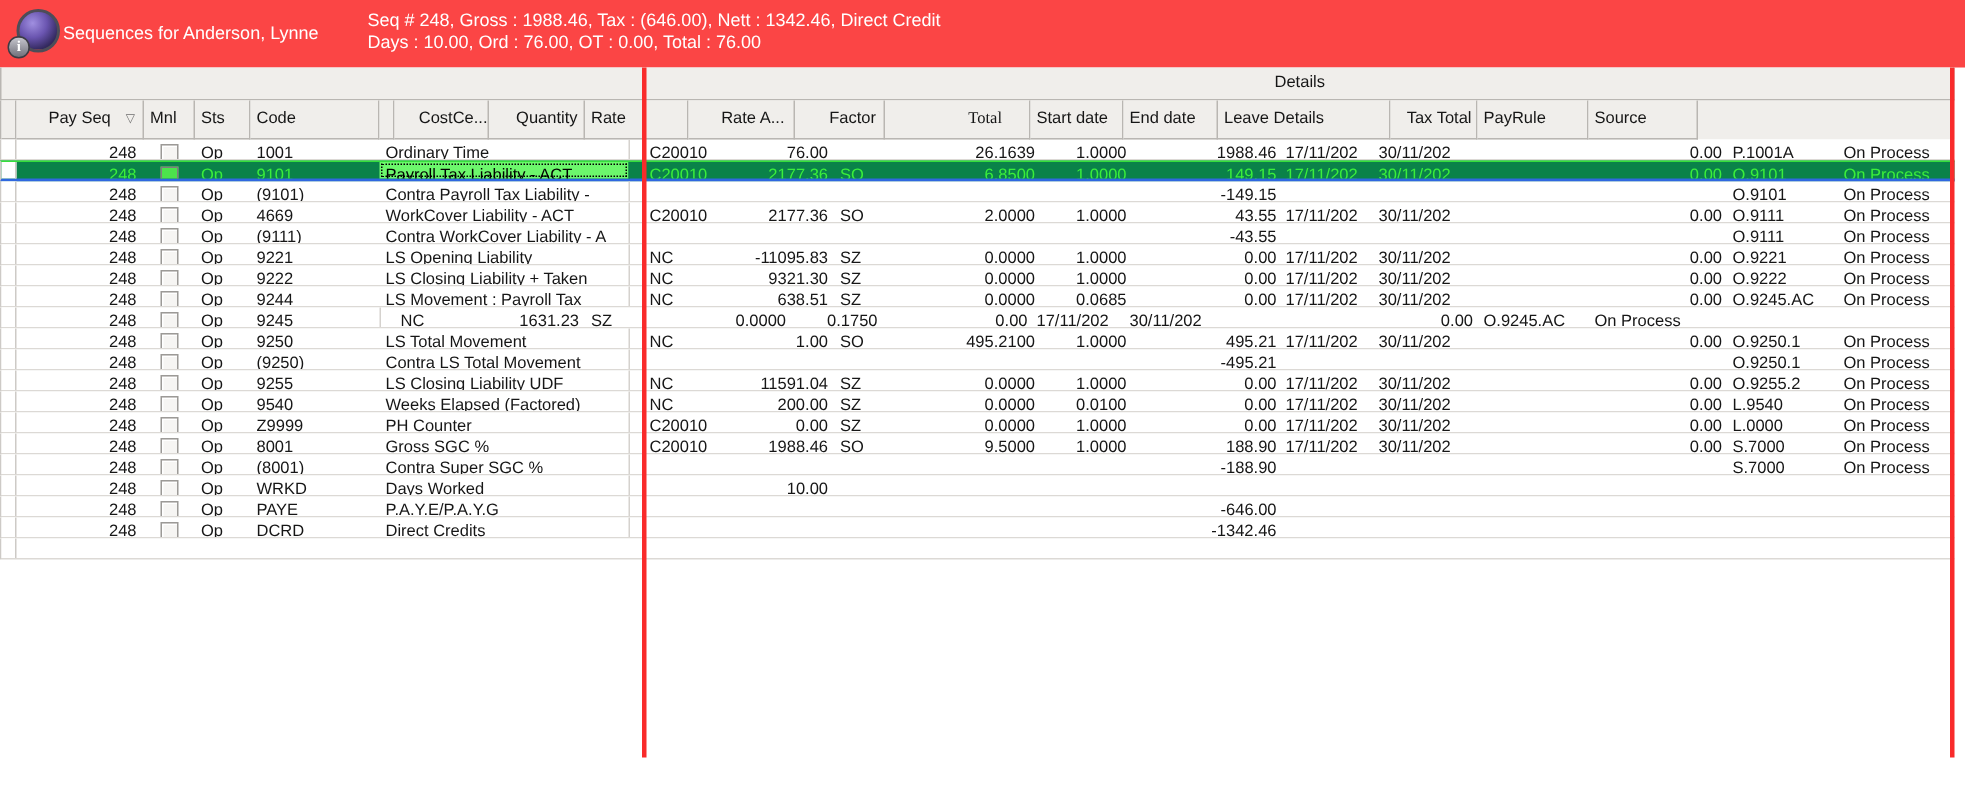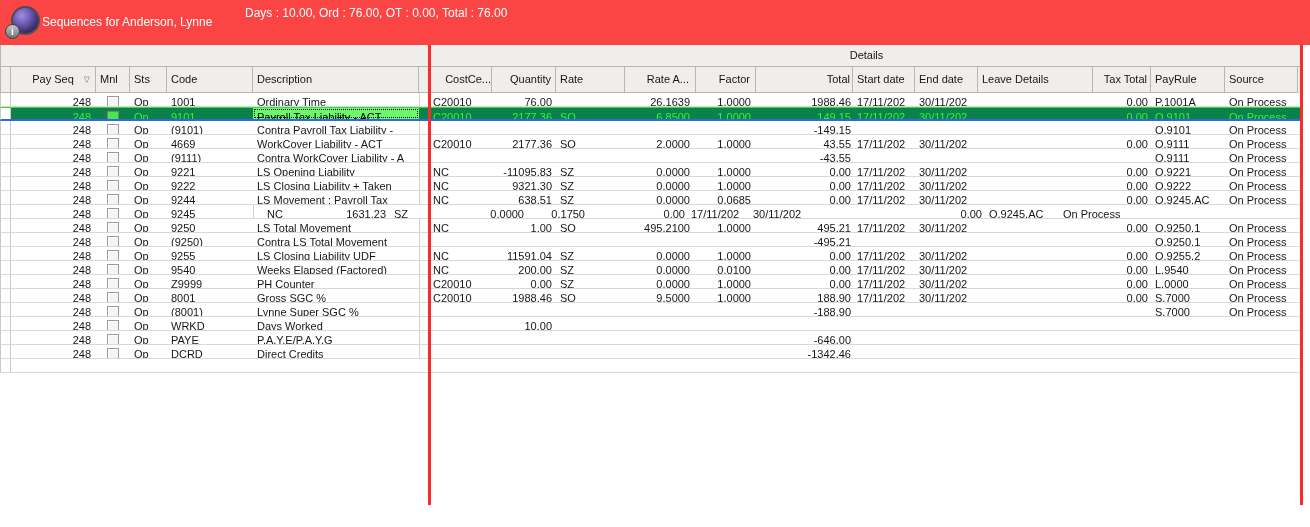--- a/index.html
+++ b/index.html
@@ -65,43 +65,43 @@
 </head>
 <body>
 
 <div class="titlebar">
   <div class="app-icon">
     <div class="globe"></div>
     <div class="badge">i</div>
   </div>
   <div class="win-title">Sequences  for Anderson, Lynne</div>
   <div class="summary">
+    <div>Seq # 248, Gross : 1988.46, Tax : (646.00), Nett : 1342.46, Direct Credit</div>
     <div>Days : 10.00, Ord : 76.00, OT : 0.00, Total : 76.00</div>
   </div>
 </div>
 
 <div class="grid">
   <div class="grow">
     <div class="spacer"></div>
     <div class="details-label">Details</div>
   </div>
   <div class="hrow" id="header-row">
       <div class="hcell" style="width: 10px;"></div>
       <div class="hcell r" style="width: 85px; padding-right: 5px;">Pay Seq<span class="sort">▽</span></div>
       <div class="hcell" style="width: 34px;">Mnl</div>
       <div class="hcell" style="width: 37px;">Sts</div>
       <div class="hcell" style="width: 86px;">Code</div>
-      <div class="hcell" style="width: 166px;">Description</div>
       <div class="hcell" style="width: 10px;"></div>
       <div class="hcell" style="width: 63px; text-align: right;">CostCe...</div>
       <div class="hcell r" style="width: 64px; padding-right: 4px;">Quantity</div>
       <div class="hcell" style="width: 69px;">Rate</div>
       <div class="hcell r" style="width: 71px; padding-right: 6px;">Rate A...</div>
       <div class="hcell r" style="width: 60px; padding-right: 5px;">Factor</div>
-      <div class="hcell r" style="width: 97px; padding-right: 2px;">Total</div>
+      <div class="hcell r" style="width: 97px; padding-right: 18px; font-family: Liberation Serif, serif;">Total</div>
       <div class="hcell" style="width: 62px;">Start date</div>
       <div class="hcell" style="width: 63px;">End date</div>
       <div class="hcell" style="width: 115px;">Leave Details</div>
       <div class="hcell r" style="width: 58px; padding-right: 3px;">Tax Total</div>
       <div class="hcell" style="width: 74px;">PayRule</div>
       <div class="hcell" style="width: 73px;">Source</div>
     </div>
   <div class="body" id="grid-body">
       <div class="row">
         <div class="gcell"></div>
@@ -416,21 +416,21 @@
         <div class="c r" style="width: 58px; padding-right: 3px;">0.00</div>
         <div class="c pl" style="width: 74px;">S.7000</div>
         <div class="c pl" style="width: 73px;">On Process</div>
       </div>
       <div class="row">
         <div class="gcell"></div>
         <div class="c r" style="width: 85px; padding-right: 5px;">248</div>
         <div class="c pl" style="width: 34px;"><span class="cb"></span></div>
         <div class="c pl" style="width: 37px;">Op</div>
         <div class="c pl" style="width: 86px;">(8001)</div>
-        <div class="c pl" style="width: 166px;">Lynne Super SGC %</div>
+        <div class="c pl" style="width: 166px;">Contra Super SGC %</div>
         <div class="fcell"></div>
         <div class="c pl" style="width: 63px;"></div>
         <div class="c r" style="width: 64px; padding-right: 4px;"></div>
         <div class="c pl" style="width: 69px;"></div>
         <div class="c r" style="width: 71px; padding-right: 6px;"></div>
         <div class="c r" style="width: 60px; padding-right: 5px;"></div>
         <div class="c r" style="width: 97px; padding-right: 2px;">-188.90</div>
         <div class="c pl" style="width: 62px;"></div>
         <div class="c pl" style="width: 63px;"></div>
         <div class="c pl" style="width: 115px;"></div>

